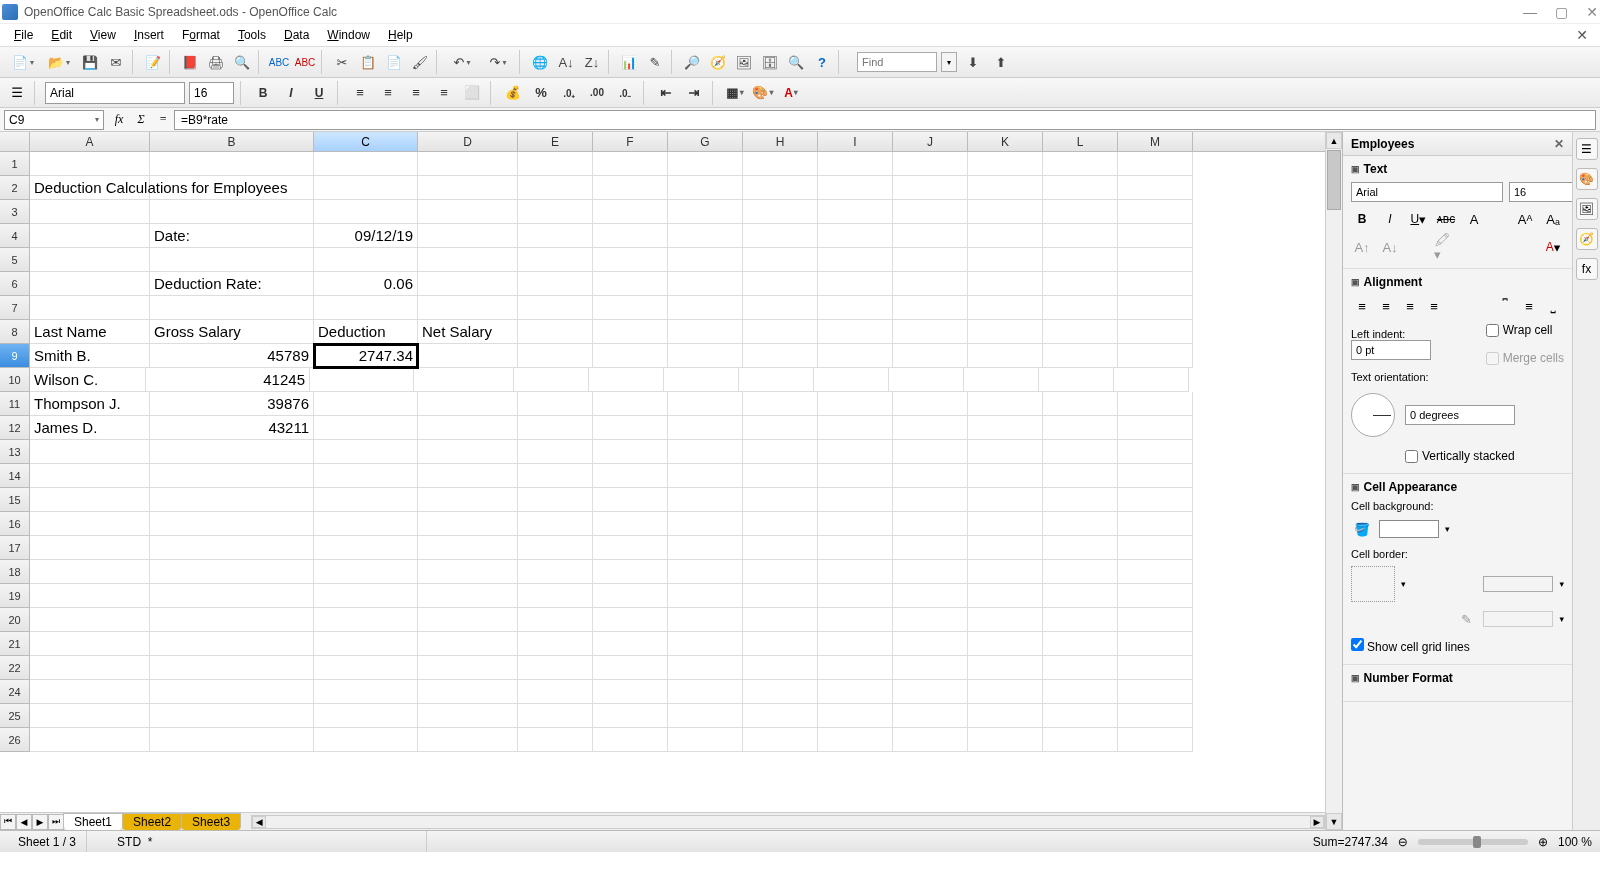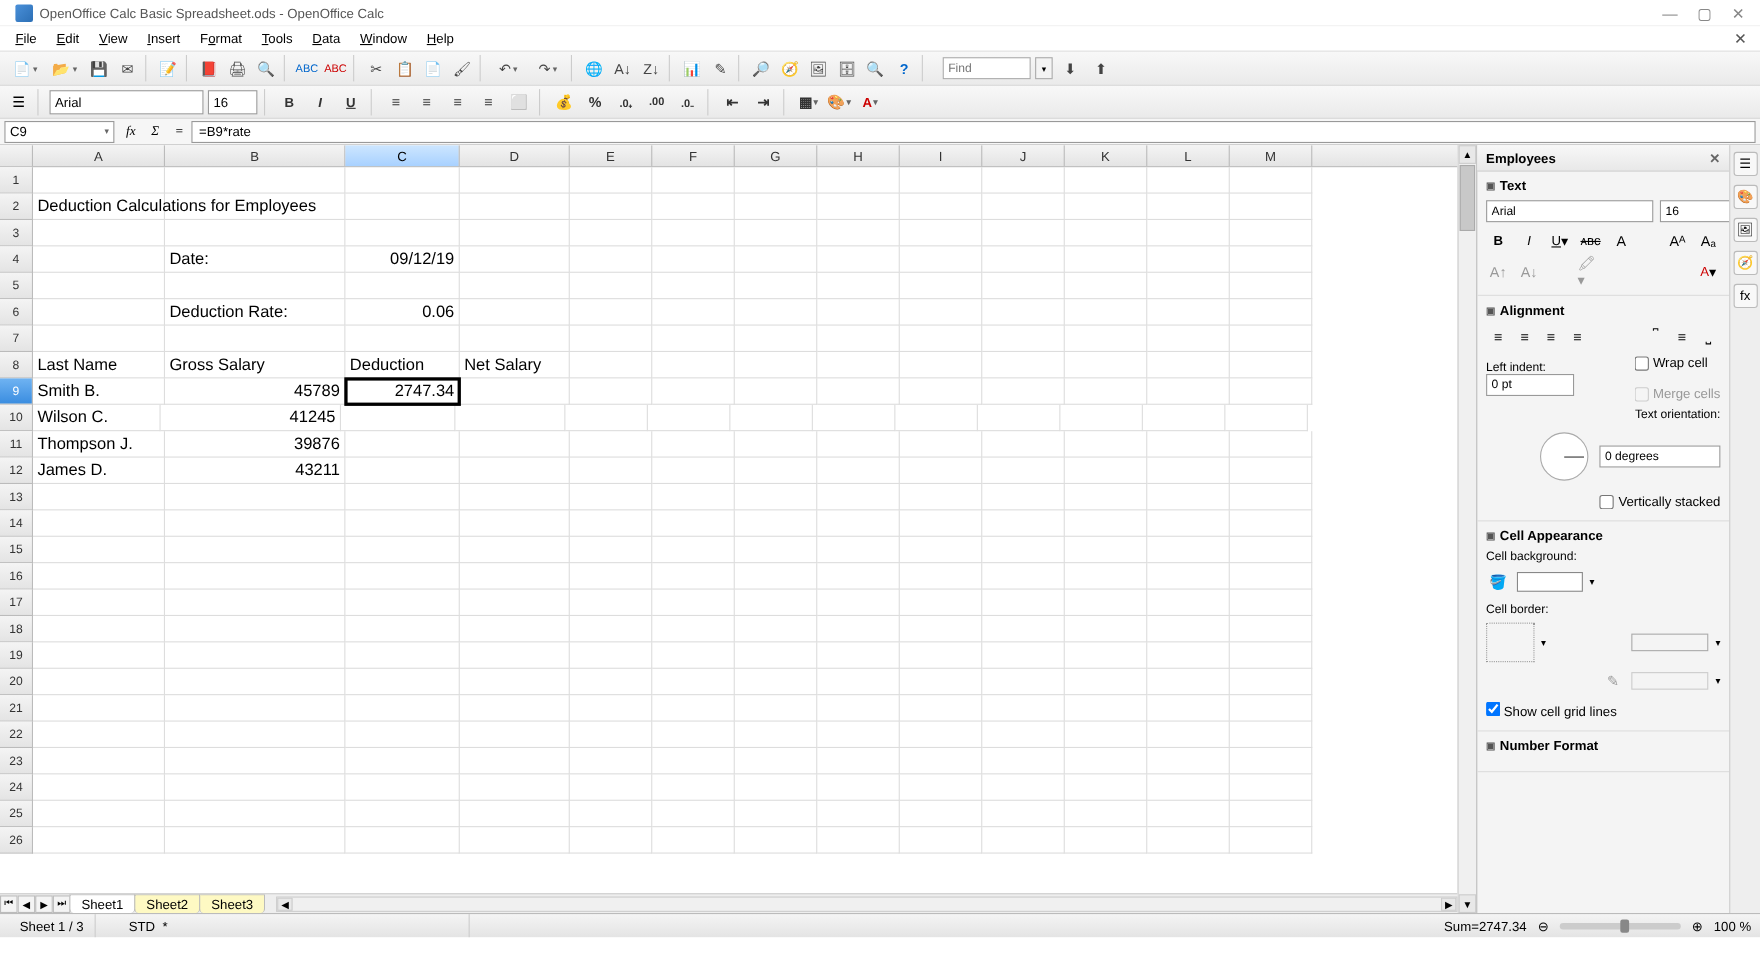--- a/index.html
+++ b/index.html
@@ -1,19 +1,19 @@
 <!DOCTYPE html>
 <html><head>
 <meta charset="utf-8">
 <style>
 * { margin: 0; padding: 0; box-sizing: border-box; font-family: "Segoe UI", Tahoma, sans-serif; font-size: 12px; }
 body { background: #fff; overflow: hidden; width: 1600px; height: 870px; }
 
 
-.titlebar { height: 24px; background: #fff; display: flex; align-items: center; padding: 0 14px; border-bottom: 1px solid #eee; }
+.titlebar { height: 24px; background: #fff; display: flex; align-items: center; padding: 0 2px; border-bottom: 1px solid #eee; }
 .titlebar .icon { width: 16px; height: 16px; background: linear-gradient(135deg,#4a90d9,#2c6fb5); margin-right: 6px; border-radius: 2px; }
 .titlebar .title { color: #555; font-size: 12px; }
 .titlebar .win-controls { margin-left: auto; display: flex; gap: 18px; color: #888; }
 .titlebar .win-controls span { cursor: default; font-size: 14px; }
 
 
 .menubar { height: 22px; display: flex; align-items: center; padding: 0 6px; gap: 2px; background: #fff; }
 .menubar .menu-item { padding: 2px 8px; cursor: default; font-size: 12px; }
 .menubar .close-doc { margin-left: auto; font-size: 14px; color: #555; padding: 0 6px; cursor: default; }
 .menu-item u { text-decoration: underline; }
@@ -83,21 +83,21 @@
 .orient-wheel { width:44px; height:44px; border:1px solid #aaa; border-radius:50%; position:relative; background:#fff; }
 .orient-wheel::after { content:""; position:absolute; top:50%; left:50%; width:18px; height:1px; background:#333; transform-origin:left; }
 .props .disabled { color:#999; }
 .sidebar-tabs { width:28px; background:#eee; border-left:1px solid #ccc; display:flex; flex-direction:column; align-items:center; padding-top:6px; gap:8px; }
 .sidebar-tabs .tab { width:22px; height:22px; border:1px solid #bbb; border-radius:3px; background:#f8f8f8; display:flex; align-items:center; justify-content:center; font-size:12px; cursor:default; }
 
 
 .sheet-tabs { height: 18px; background: #eee; border-top:1px solid #ccc; display:flex; align-items:center; font-size:11px; }
 .sheet-tabs .nav { display:flex; }
 .sheet-tabs .nav span { width:16px; height:16px; border:1px solid #bbb; background:#f4f4f4; display:flex; align-items:center; justify-content:center; font-size:9px; cursor:default; }
-.sheet-tab { padding: 1px 10px; border:1px solid #bbb; border-bottom:none; background:#fef9c3; margin-left:-1px; cursor:default; border-radius: 0 0 4px 4px; }
+.sheet-tab { padding: 1px 10px; border:1px solid #bbb; border-bottom:none; background:#eab308; margin-left:-1px; cursor:default; border-radius: 0 0 4px 4px; }
 .sheet-tab.active { background:#fff; font-weight:normal; }
 .hscroll { flex:1; height:14px; background:#f0f0f0; border:1px solid #ccc; margin-left:10px; position:relative; display:flex; }
 .hscroll .arr { width:14px; display:flex; align-items:center; justify-content:center; font-size:9px; background:#e8e8e8; border:1px solid #ccc; }
 .hscroll .track { flex:1; }
 
 
 .statusbar { height: 22px; background: linear-gradient(#f4f4f4,#e4e4e4); border-top:1px solid #bbb; display:flex; align-items:center; font-size:11px; padding:0 8px; gap: 20px; }
 .statusbar .seg { padding: 0 10px; border-right:1px solid #ccc; height:100%; display:flex; align-items:center; }
 .statusbar .right { margin-left:auto; display:flex; align-items:center; gap:10px; }
 .zoom-slider { width:110px; height:6px; background:#ccc; position:relative; border-radius:3px; }
@@ -591,36 +591,20 @@
             <div class="cell" style="width:75px;"></div>
             <div class="cell" style="width:75px;"></div>
             <div class="cell" style="width:75px;"></div>
             <div class="cell" style="width:75px;"></div>
             <div class="cell" style="width:75px;"></div>
             <div class="cell" style="width:75px;"></div>
             <div class="cell" style="width:75px;"></div>
             <div class="cell" style="width:75px;"></div>
           </div>
           <div class="row">
-            <div class="row-h">23</div>
-            <div class="cell" style="width:120px;"></div>
-            <div class="cell" style="width:164px;"></div>
-            <div class="cell" style="width:104px;"></div>
-            <div class="cell" style="width:100px;"></div>
-            <div class="cell" style="width:75px;"></div>
-            <div class="cell" style="width:75px;"></div>
-            <div class="cell" style="width:75px;"></div>
-            <div class="cell" style="width:75px;"></div>
-            <div class="cell" style="width:75px;"></div>
-            <div class="cell" style="width:75px;"></div>
-            <div class="cell" style="width:75px;"></div>
-            <div class="cell" style="width:75px;"></div>
-            <div class="cell" style="width:75px;"></div>
-          </div>
-          <div class="row">
             <div class="row-h">24</div>
             <div class="cell" style="width:120px;"></div>
             <div class="cell" style="width:164px;"></div>
             <div class="cell" style="width:104px;"></div>
             <div class="cell" style="width:100px;"></div>
             <div class="cell" style="width:75px;"></div>
             <div class="cell" style="width:75px;"></div>
             <div class="cell" style="width:75px;"></div>
             <div class="cell" style="width:75px;"></div>
             <div class="cell" style="width:75px;"></div>
@@ -753,21 +737,21 @@
           <label>
               <input type="checkbox" style=""> 
               <span>Wrap cell</span>
             </label><br>
           <label class="disabled">
               <input type="checkbox" disabled="" style=""> 
               <span>Merge cells</span>
             </label>
         </div>
       </div>
-      <div class="props-row" style="flex-direction:column; align-items:flex-end">
+      <div class="props-row" style="flex-direction:column; align-items:flex-start">
         <div style="font-size:11px">Text orientation:</div>
         <div style="display:flex; gap:10px; align-items:center; margin-top:4px">
           <div class="orient-wheel"></div>
           <input type="text" style="width: 110px;" value="0 degrees">
         </div>
         <label style="margin-top:6px; margin-left:54px">
             <input type="checkbox" style=""> 
             <span>Vertically stacked</span>
           </label>
       </div>

